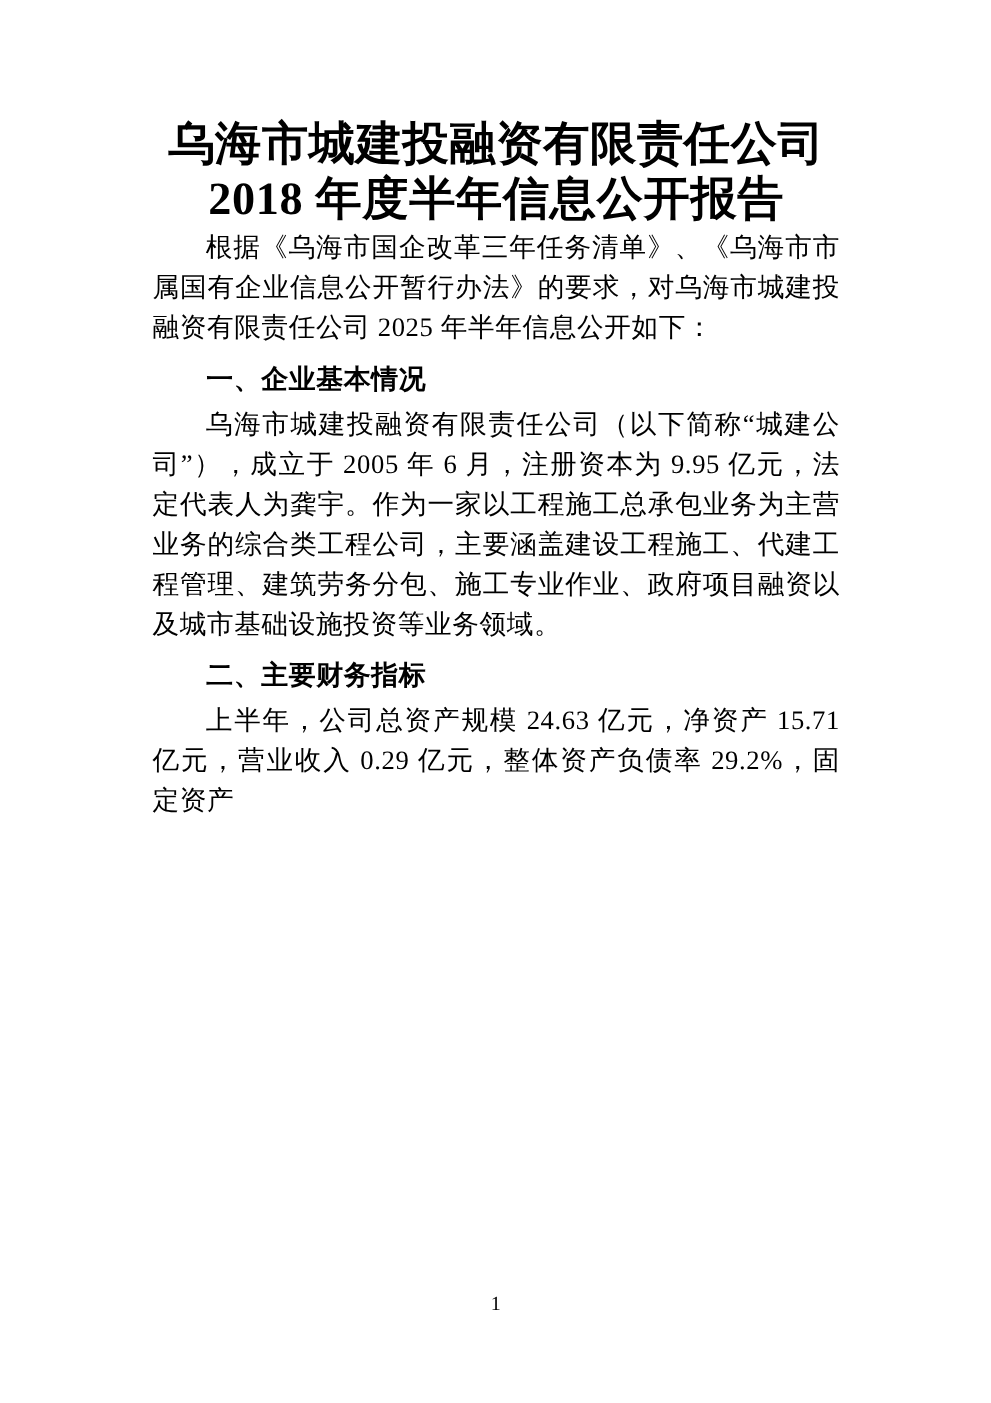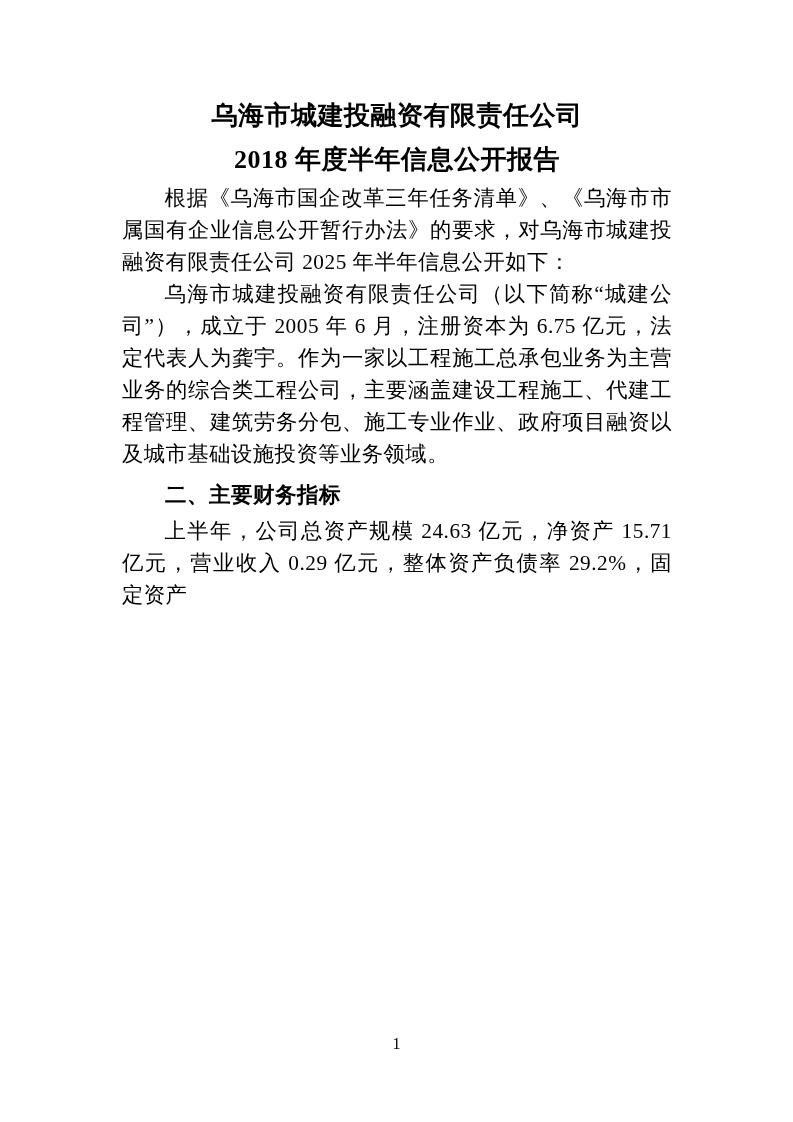--- a/index.html
+++ b/index.html
@@ -17,21 +17,21 @@
     font-family: "Liberation Serif", "DejaVu Serif", serif;
   }
   .content {
     position: absolute;
     left: 122px;
     top: 94px;
     width: 550px;
   }
   .doc-title {
     margin: 0;
-    font-size: 26px;
+    font-size: 37px;
     line-height: 44px;
     font-weight: bold;
     text-align: center;
     letter-spacing: 0.5px;
     font-family: "Liberation Serif", "DejaVu Serif", serif;
   }
   .title-line {
     display: block;
     white-space: nowrap;
   }
@@ -71,22 +71,23 @@
 <div class="page">
   <div class="content">
 
     <h1 class="doc-title">
       <span class="title-line">乌海市城建投融资有限责任公司</span>
       <span class="title-line">2018 年度半年信息公开报告</span>
     </h1>
 
     <p class="body-para">根据《乌海市国企改革三年任务清单》、《乌海市市属国有企业信息公开暂行办法》的要求，对乌海市城建投融资有限责任公司 2025 年半年信息公开如下：</p>
 
+    <h2 class="section-heading">一、企业基本情况</h2>
 
-    <p class="body-para">乌海市城建投融资有限责任公司（以下简称“城建公司”），成立于 2005 年 6 月，注册资本为 6.75 亿元，法定代表人为龚宇。作为一家以工程施工总承包业务为主营业务的综合类工程公司，主要涵盖建设工程施工、代建工程管理、建筑劳务分包、施工专业作业、政府项目融资以及城市基础设施投资等业务领域。</p>
+    <p class="body-para">乌海市城建投融资有限责任公司（以下简称“城建公司”），成立于 2005 年 6 月，注册资本为 9.95 亿元，法定代表人为龚宇。作为一家以工程施工总承包业务为主营业务的综合类工程公司，主要涵盖建设工程施工、代建工程管理、建筑劳务分包、施工专业作业、政府项目融资以及城市基础设施投资等业务领域。</p>
 
 
     <h2 class="section-heading">二、主要财务指标</h2>
 
     <p class="body-para">上半年，公司总资产规模 24.63 亿元，净资产 15.71 亿元，营业收入 0.29 亿元，整体资产负债率 29.2%，固定资产</p>
 
   </div>
 
   <div class="page-number">1</div>
 </div>

